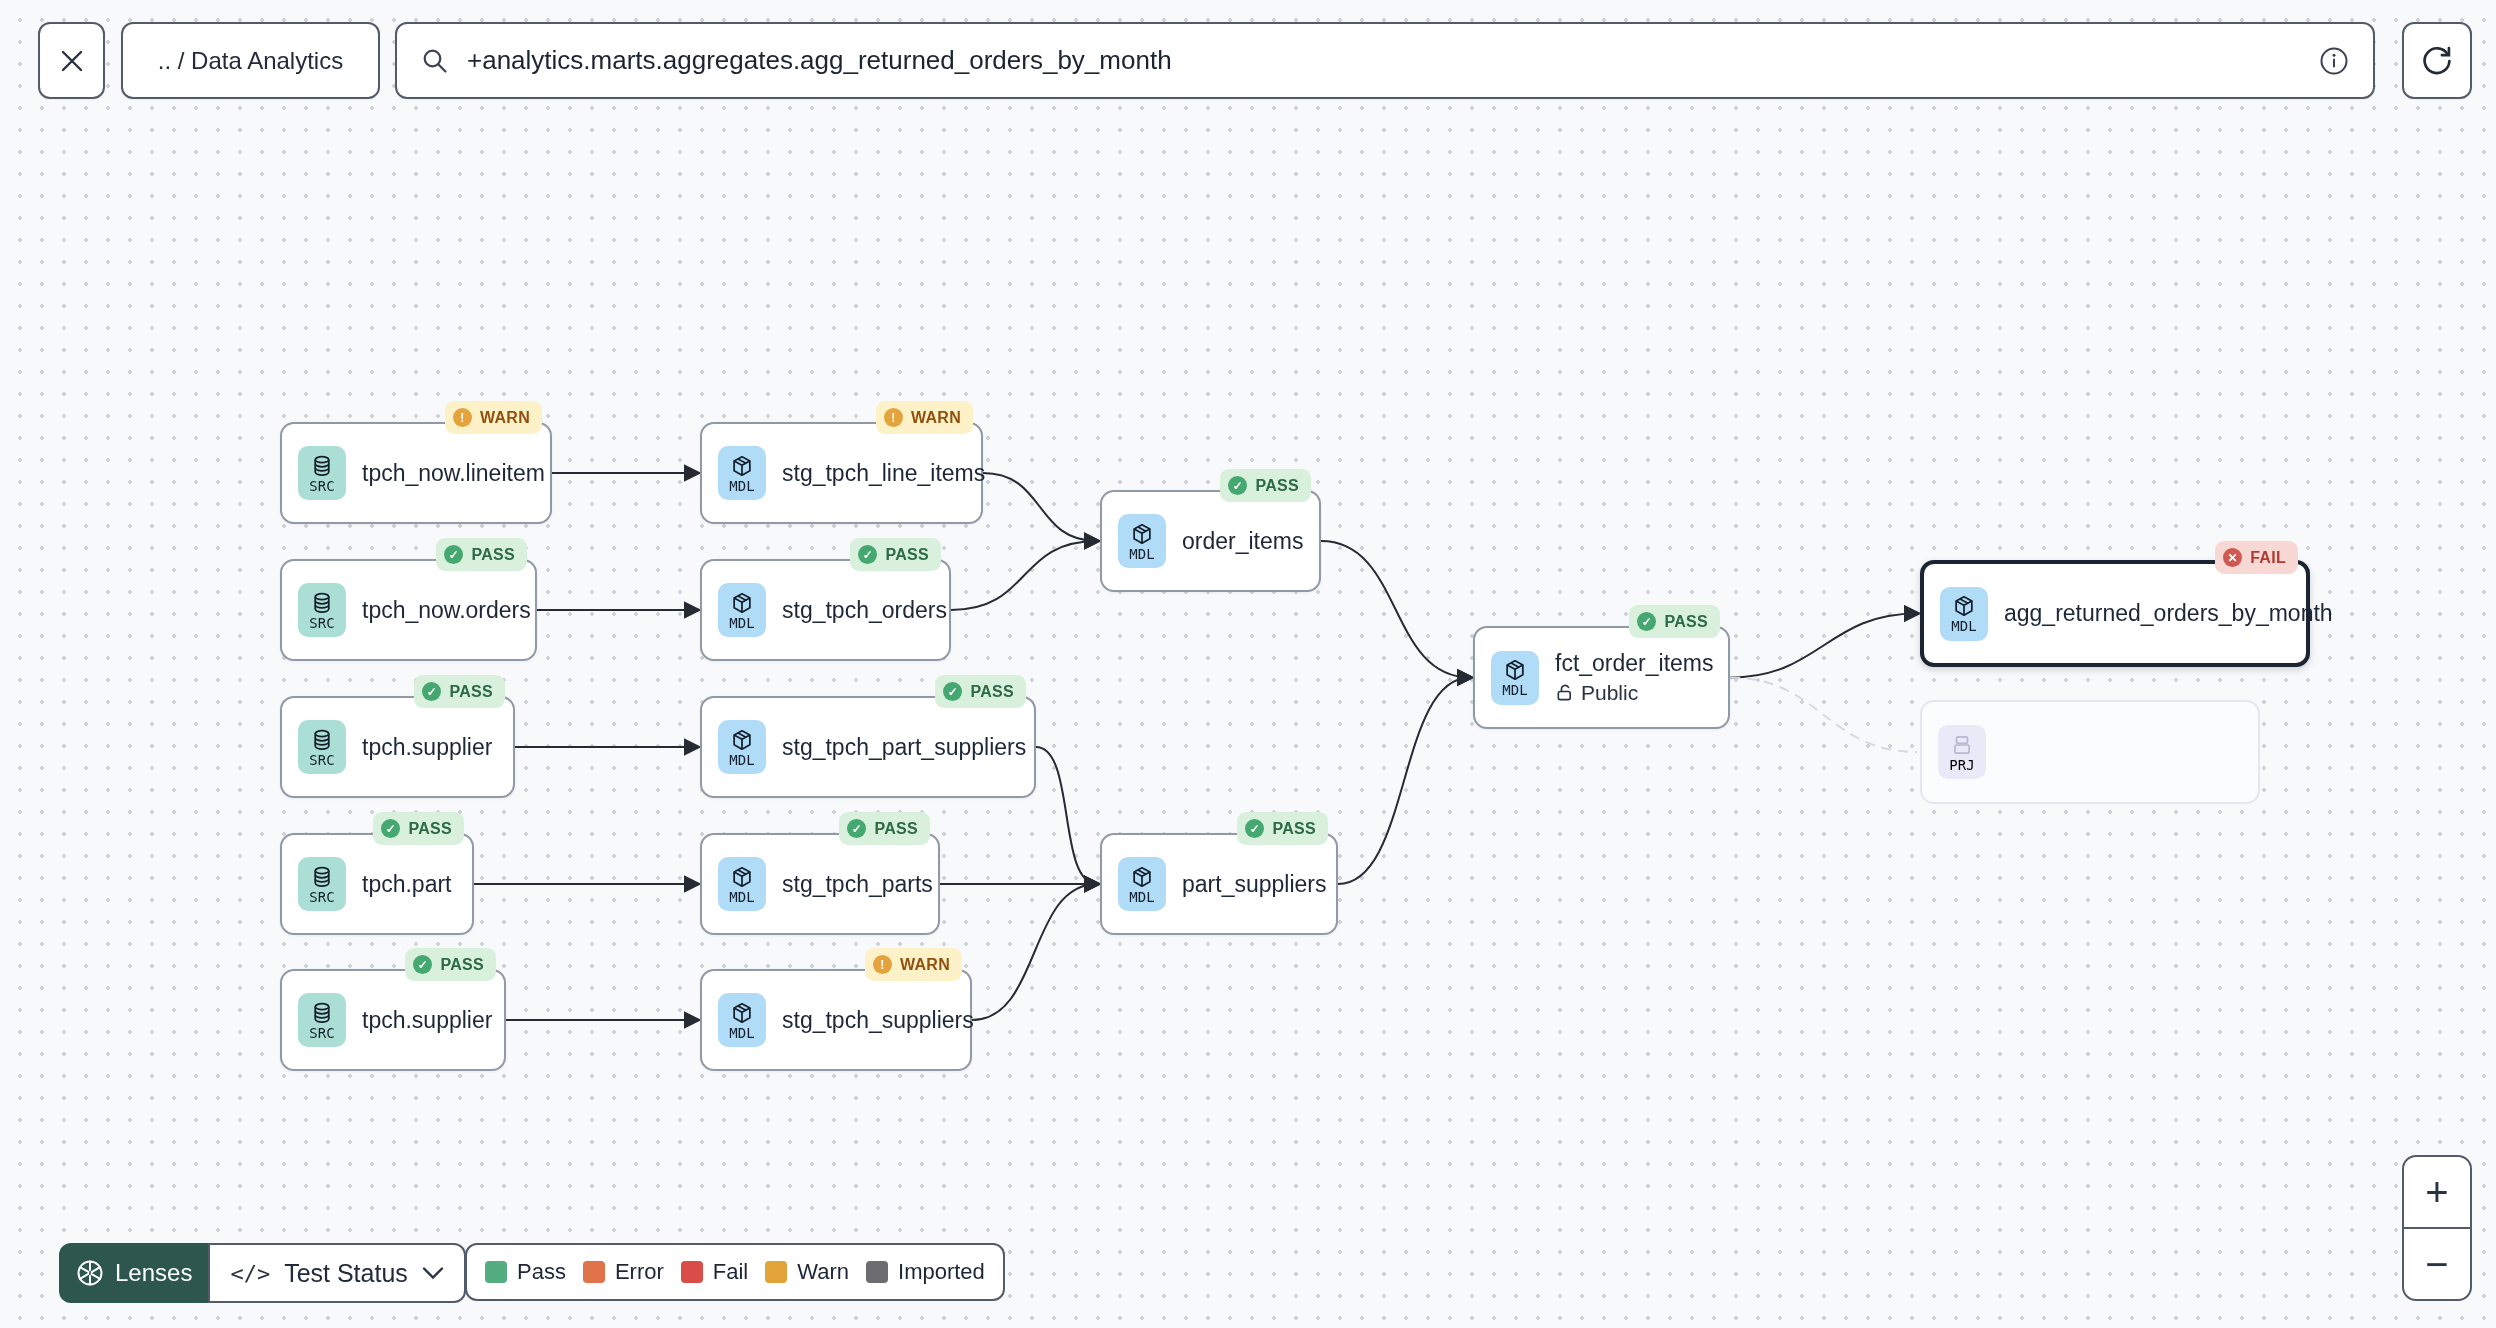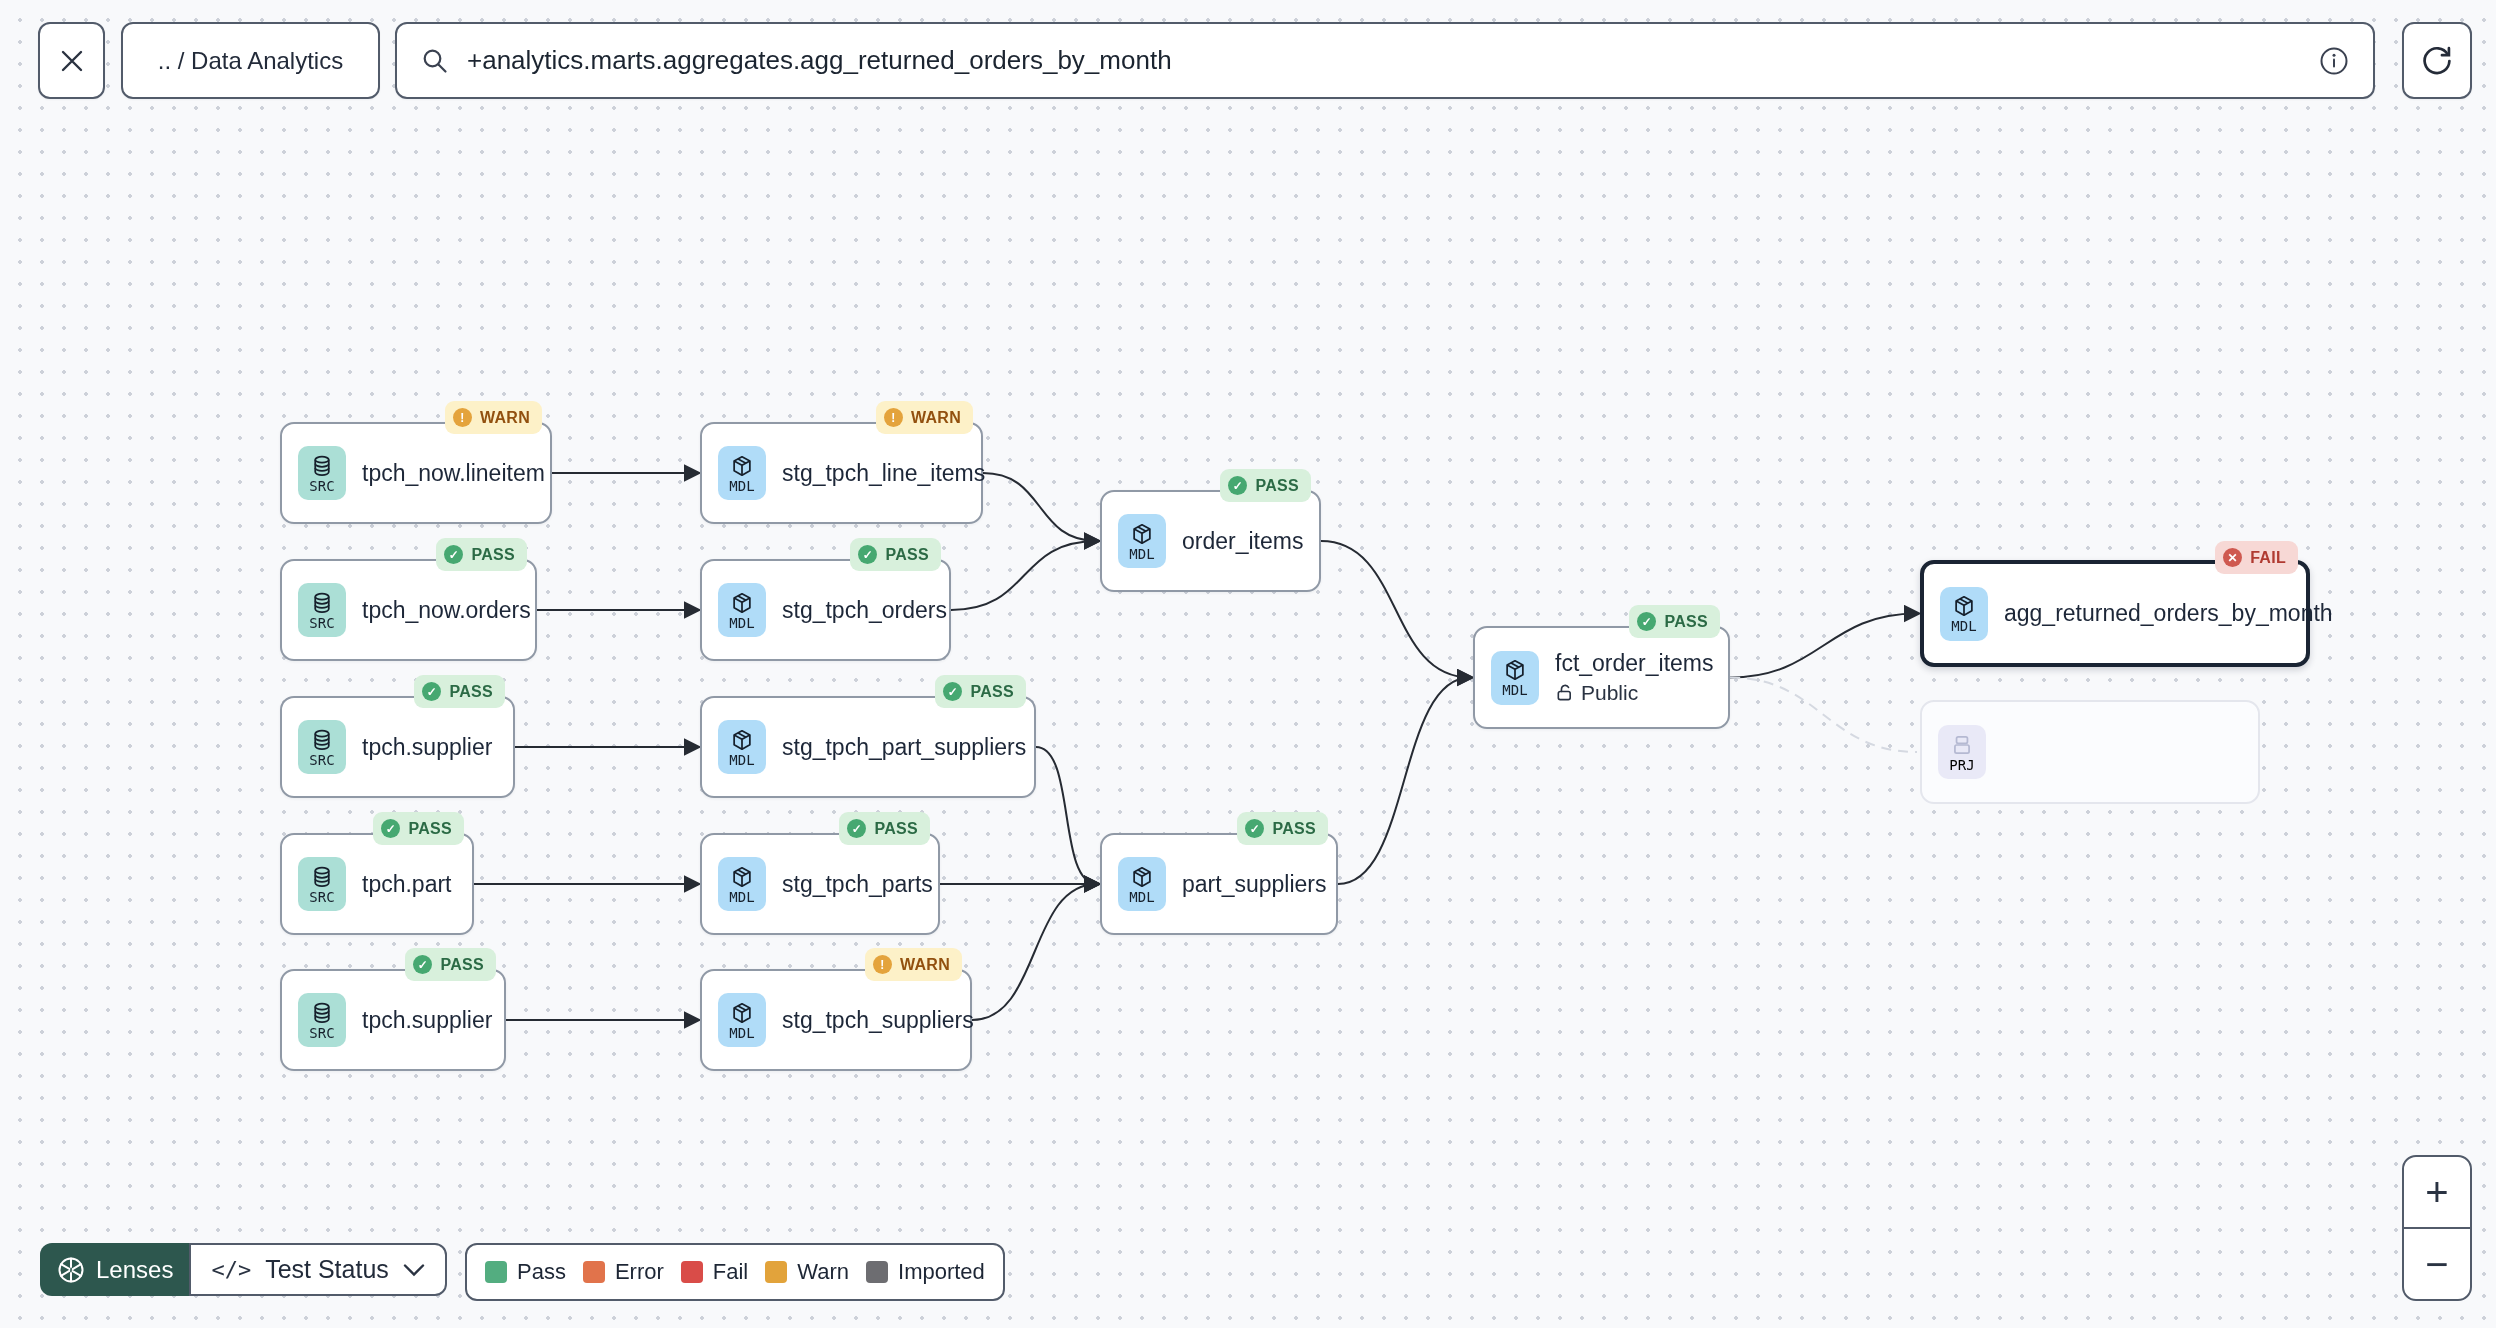--- a/index.html
+++ b/index.html
@@ -57,21 +57,21 @@
     position:absolute;top:-23px;right:8px;height:33px;padding:0 12px 0 8px;border-radius:9px;
     display:flex;align-items:center;gap:8px;font-size:16px;font-weight:700;letter-spacing:.3px;
   }
   .badge .dot{
     width:19px;height:19px;border-radius:50%;color:#fff;font-size:12px;font-style:normal;font-weight:700;
     display:flex;align-items:center;justify-content:center;line-height:1;
   }
 
   
   .bottom{position:absolute;z-index:6;}
-  #lenses-group{left:40px;top:1243px;height:53px;display:flex;justify-content:center;}
+  #lenses-group{left:59px;top:1243px;height:60px;display:flex;justify-content:center;}
   #lenses-btn{
     background:#2d574e;color:#fff;border-radius:12px 0 0 12px;display:flex;align-items:center;
     gap:10px;padding:0 16px;font-size:24px;cursor:pointer;
   }
   #lens-selector{
     background:#fff;border:2px solid #525b6a;border-radius:0 12px 12px 0;display:flex;align-items:center;
     gap:14px;padding:0 20px;font-size:25px;color:#222b3a;cursor:pointer;box-sizing:border-box;
   }
   #lens-selector .code{font-family:"DejaVu Sans Mono",monospace;font-size:22px;color:#2a3342;}
   #legend-box{

